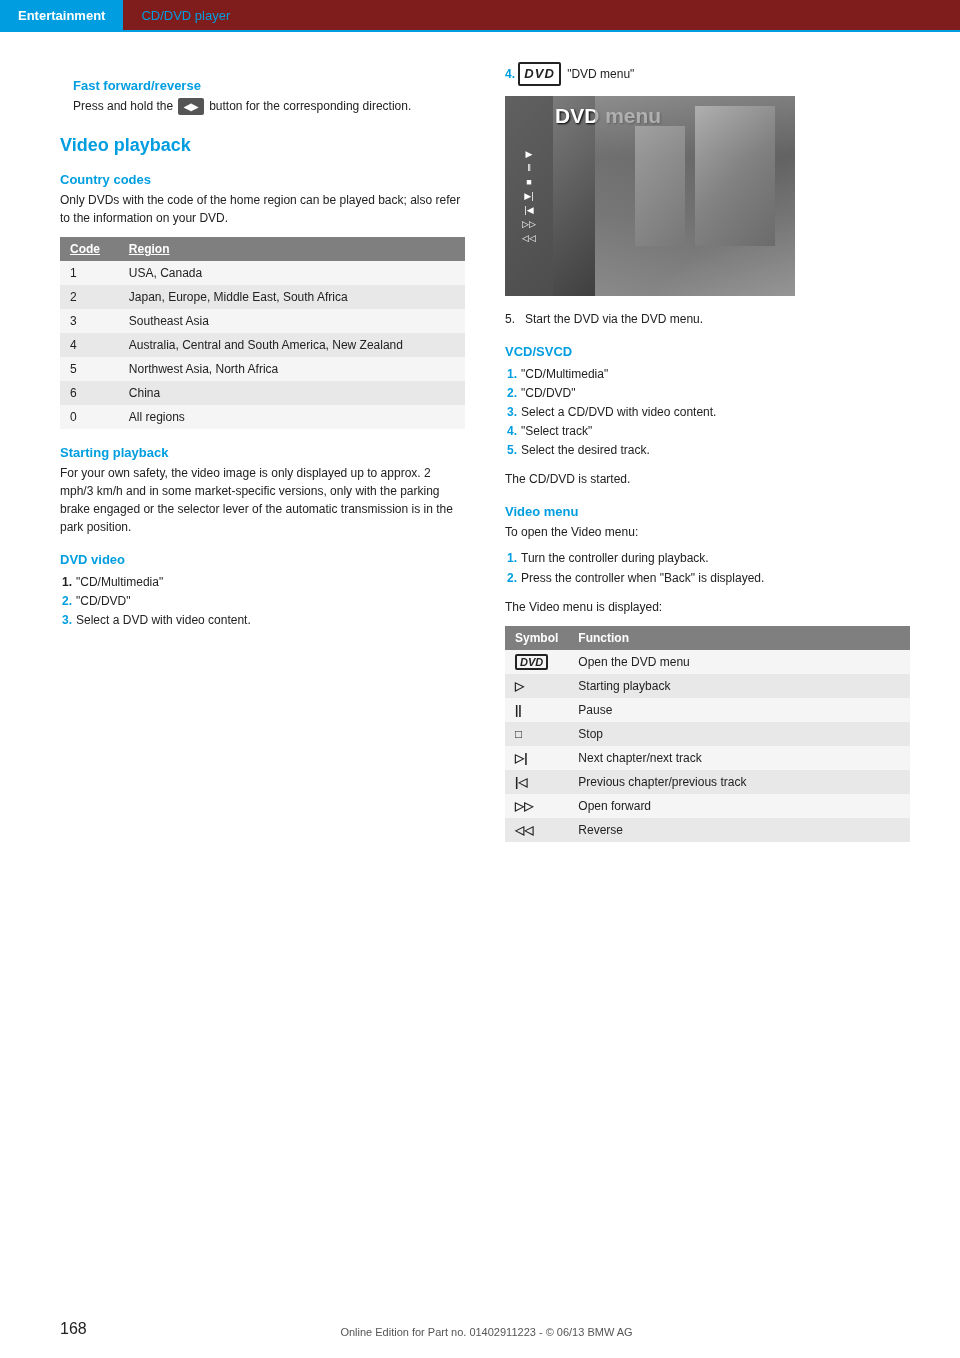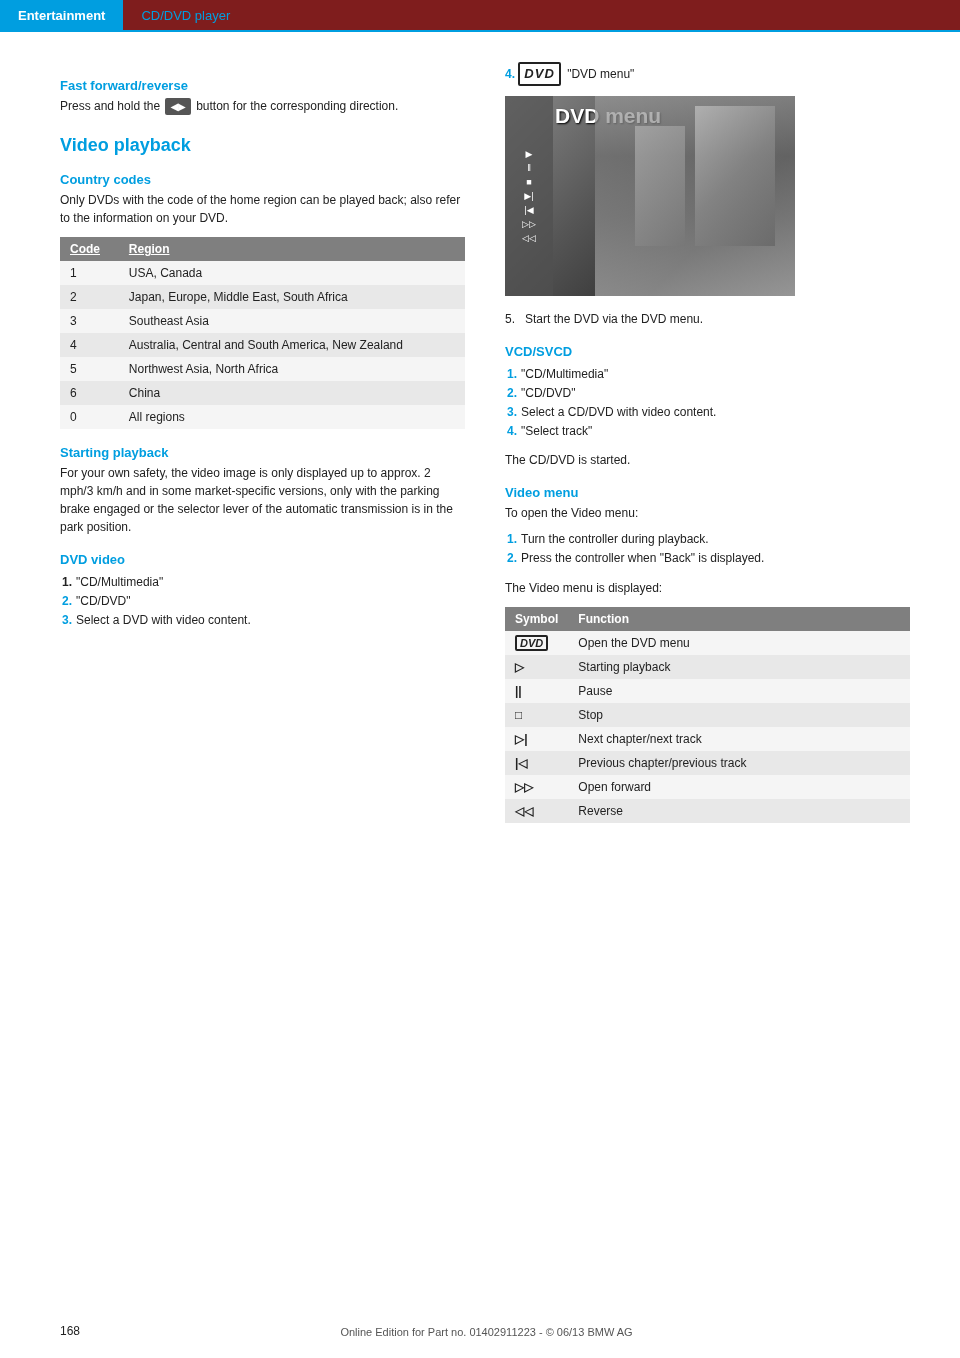--- a/index.html
+++ b/index.html
@@ -77,20 +77,21 @@
     .body-text {
       font-size: 12px;
       color: #222;
       line-height: 1.5;
       margin-bottom: 8px;
     }
 
     
     .fast-forward-section {
       margin-bottom: 16px;
+      margin-left: 13px;
     }
 
     .inline-icon-btn {
       display: inline-block;
       background: #555;
       color: #fff;
       font-size: 10px;
       padding: 1px 5px;
       border-radius: 2px;
       margin: 0 2px;
@@ -233,21 +234,21 @@
       left: 13px;
       right: 0;
       text-align: center;
       font-size: 11px;
       color: #555;
     }
     .page-number {
       position: absolute;
       bottom: 20px;
       left: 60px;
-      font-size: 12px;
+      font-size: 16px;
       color: #222;
     }
 
     .step-text {
       font-size: 12px;
       color: #222;
       margin-bottom: 6px;
       line-height: 1.5;
     }
   </style>
@@ -365,20 +366,21 @@
       <span>Start the DVD via the DVD menu.</span>
     </div>
 
     <div>
       <div class="section-heading-blue">VCD/SVCD</div>
       <ul class="numbered-list" id="vcd-svcd-steps">
       <li><span class="num" style="color:#009ee0">1.</span><span>"CD/Multimedia"</span></li>
           <li><span class="num" style="color:#009ee0">2.</span><span>"CD/DVD"</span></li>
           <li><span class="num" style="color:#009ee0">3.</span><span>Select a CD/DVD with video content.</span></li>
           <li><span class="num" style="color:#009ee0">4.</span><span>"Select track"</span></li>
+          <li><span class="num" style="color:#009ee0">5.</span><span>Select the desired track.</span></li>
         </ul>
       <div class="body-text">The CD/DVD is started.</div>
     </div>
 
     <div>
       <div class="section-heading-blue">Video menu</div>
       <div class="body-text">To open the Video menu:</div>
       <ul class="numbered-list" id="video-menu-steps">
       <li><span class="num" style="color:#009ee0">1.</span><span>Turn the controller during playback.</span></li>
           <li><span class="num" style="color:#009ee0">2.</span><span>Press the controller when "Back" is displayed.</span></li>

